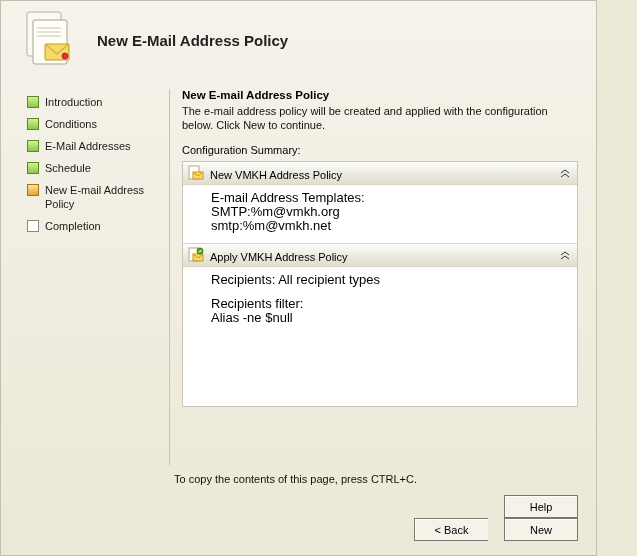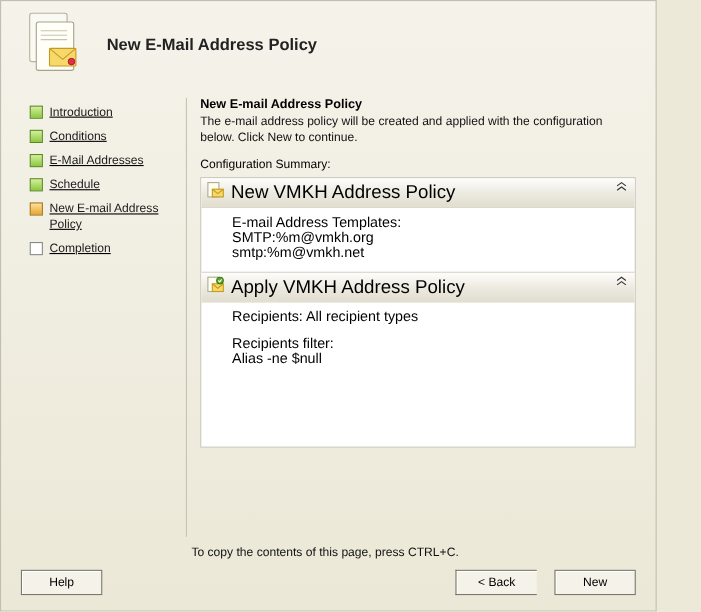--- a/index.html
+++ b/index.html
@@ -39,21 +39,20 @@
   color: #222;
 }
 .body {
   display: flex;
   flex: 1;
   padding: 0 14px 0 26px;
 }
 .sidebar {
   width: 142px;
   padding-top: 2px;
-  text-decoration: underline;
 }
 .step {
   display: flex;
   align-items: flex-start;
   padding: 4px 0 4px 0;
   line-height: 14px;
 }
 .step-icon {
   width: 12px;
   height: 12px;
@@ -101,22 +100,22 @@
   border: 1px solid #c9c6b8;
   background: #fff;
   height: 246px;
   overflow: hidden;
 }
 .group-header {
   background: linear-gradient(to bottom, #fdfdfc, #edebe1 50%, #e1ddcf);
   border-bottom: 1px solid #d8d4c4;
   padding: 3px 6px 3px 5px;
   display: flex;
-  align-items: flex-start;
-  font-size: 17px;
+  align-items: flex-end;
+  font-size: 11px;
 }
 .group-header + .group-body + .group-header { border-top: 1px solid #d8d4c4; }
 .group-icon {
   width: 16px;
   height: 16px;
   margin-right: 6px;
 }
 .group-title { flex: 1; }
 .chevrons {
   width: 12px;
@@ -138,20 +137,21 @@
 }
 .copy-hint {
   font-size: 11px;
   color: #111;
   margin-left: 155px;
   margin-bottom: 10px;
 }
 .button-row {
   display: flex;
   align-items: flex-end;
+  flex-direction: column;
 }
 .btn {
   font-family: inherit;
   font-size: 11px;
   height: 23px;
   background: #f4f2e9;
   border: 1px solid #7a776c;
   padding: 0 8px;
   min-width: 74px;
   cursor: pointer;

